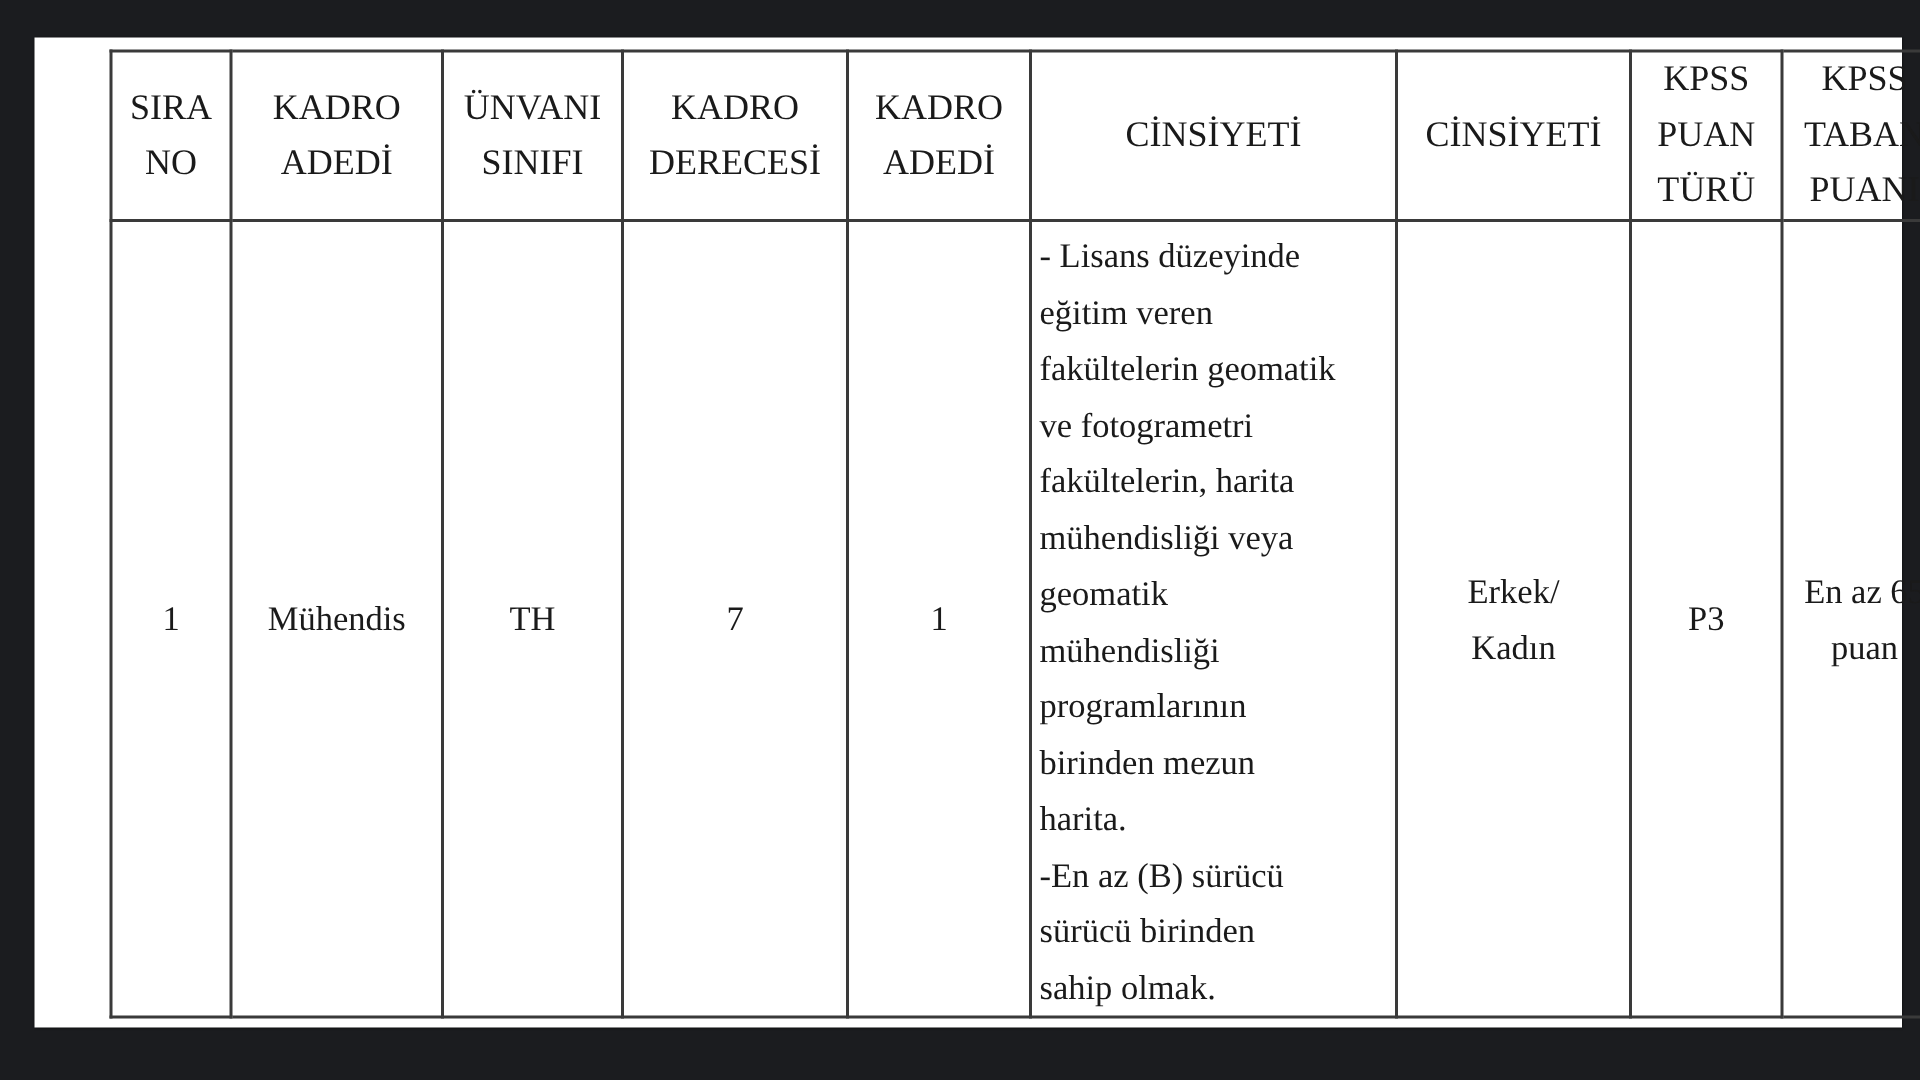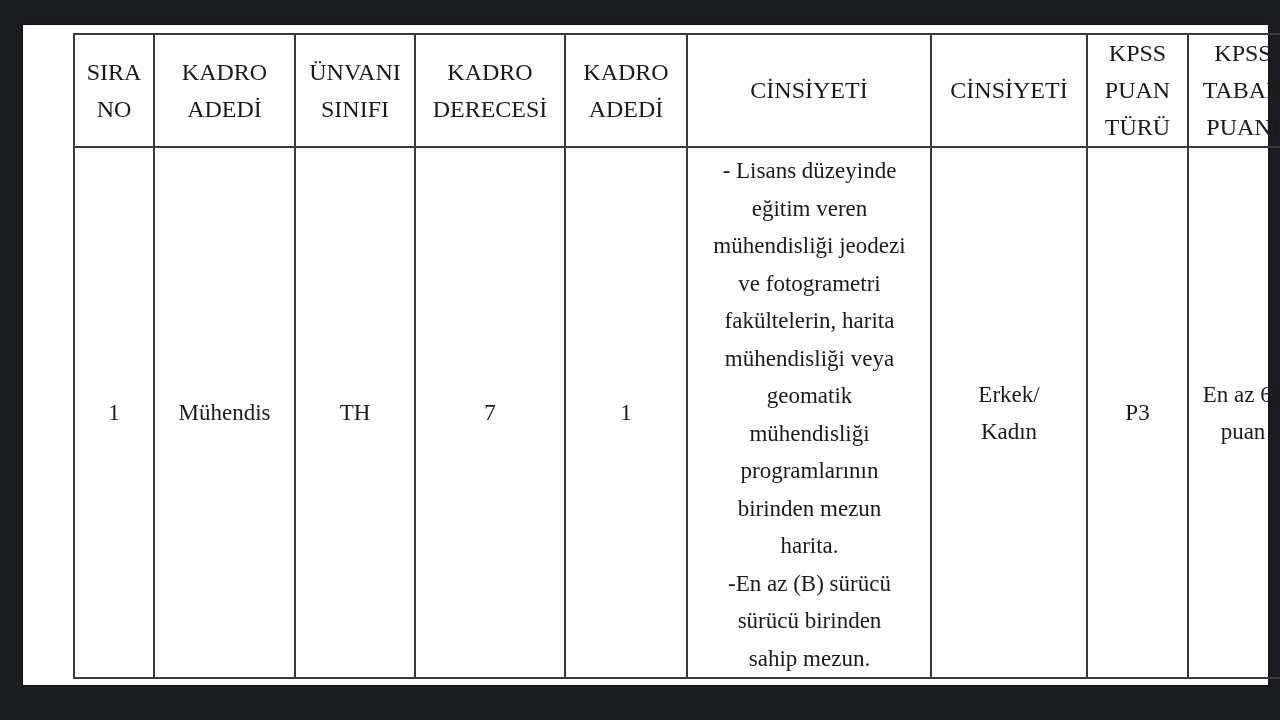--- a/index.html
+++ b/index.html
@@ -50,21 +50,21 @@
       font-size: 23px;
       line-height: 37px;
     }
     td.qualification-cell {
       text-align: left !important;
       vertical-align: top !important;
       padding: 4px 4px 0 5px !important;
       font-size: 23px;
       line-height: 37.5px !important;
     }
-    .qline { display: block; white-space: nowrap; text-align: center; }
+    .qline { display: block; white-space: nowrap; }
     .cell-line { display: block; }
   </style>
 </head>
 <body>
 
 <div class="paper">
   <table class="staff-table">
     <colgroup>
       <col style="width:80px">
       <col style="width:141px">
@@ -119,32 +119,32 @@
     <tbody>
       <tr>
         <td>1</td>
         <td>Mühendis</td>
         <td>TH</td>
         <td>7</td>
         <td>1</td>
         <td class="qualification-cell">
           <span class="qline">- Lisans düzeyinde</span>
           <span class="qline">eğitim veren</span>
-          <span class="qline">mühendisliği jeodezi</span>
+          <span class="qline">fakültelerin geomatik</span>
           <span class="qline">ve fotogrametri</span>
           <span class="qline">fakültelerin, harita</span>
           <span class="qline">mühendisliği veya</span>
           <span class="qline">geomatik</span>
           <span class="qline">mühendisliği</span>
           <span class="qline">programlarının</span>
           <span class="qline">birinden mezun</span>
           <span class="qline">harita.</span>
           <span class="qline">-En az (B) sürücü</span>
           <span class="qline">sürücü birinden</span>
-          <span class="qline">sahip mezun.</span>
+          <span class="qline">sahip olmak.</span>
         </td>
         <td>
           <span class="cell-line">Erkek/</span>
           <span class="cell-line">Kadın</span>
         </td>
         <td>P3</td>
         <td>
           <span class="cell-line">En az 65</span>
           <span class="cell-line">puan</span>
         </td>

